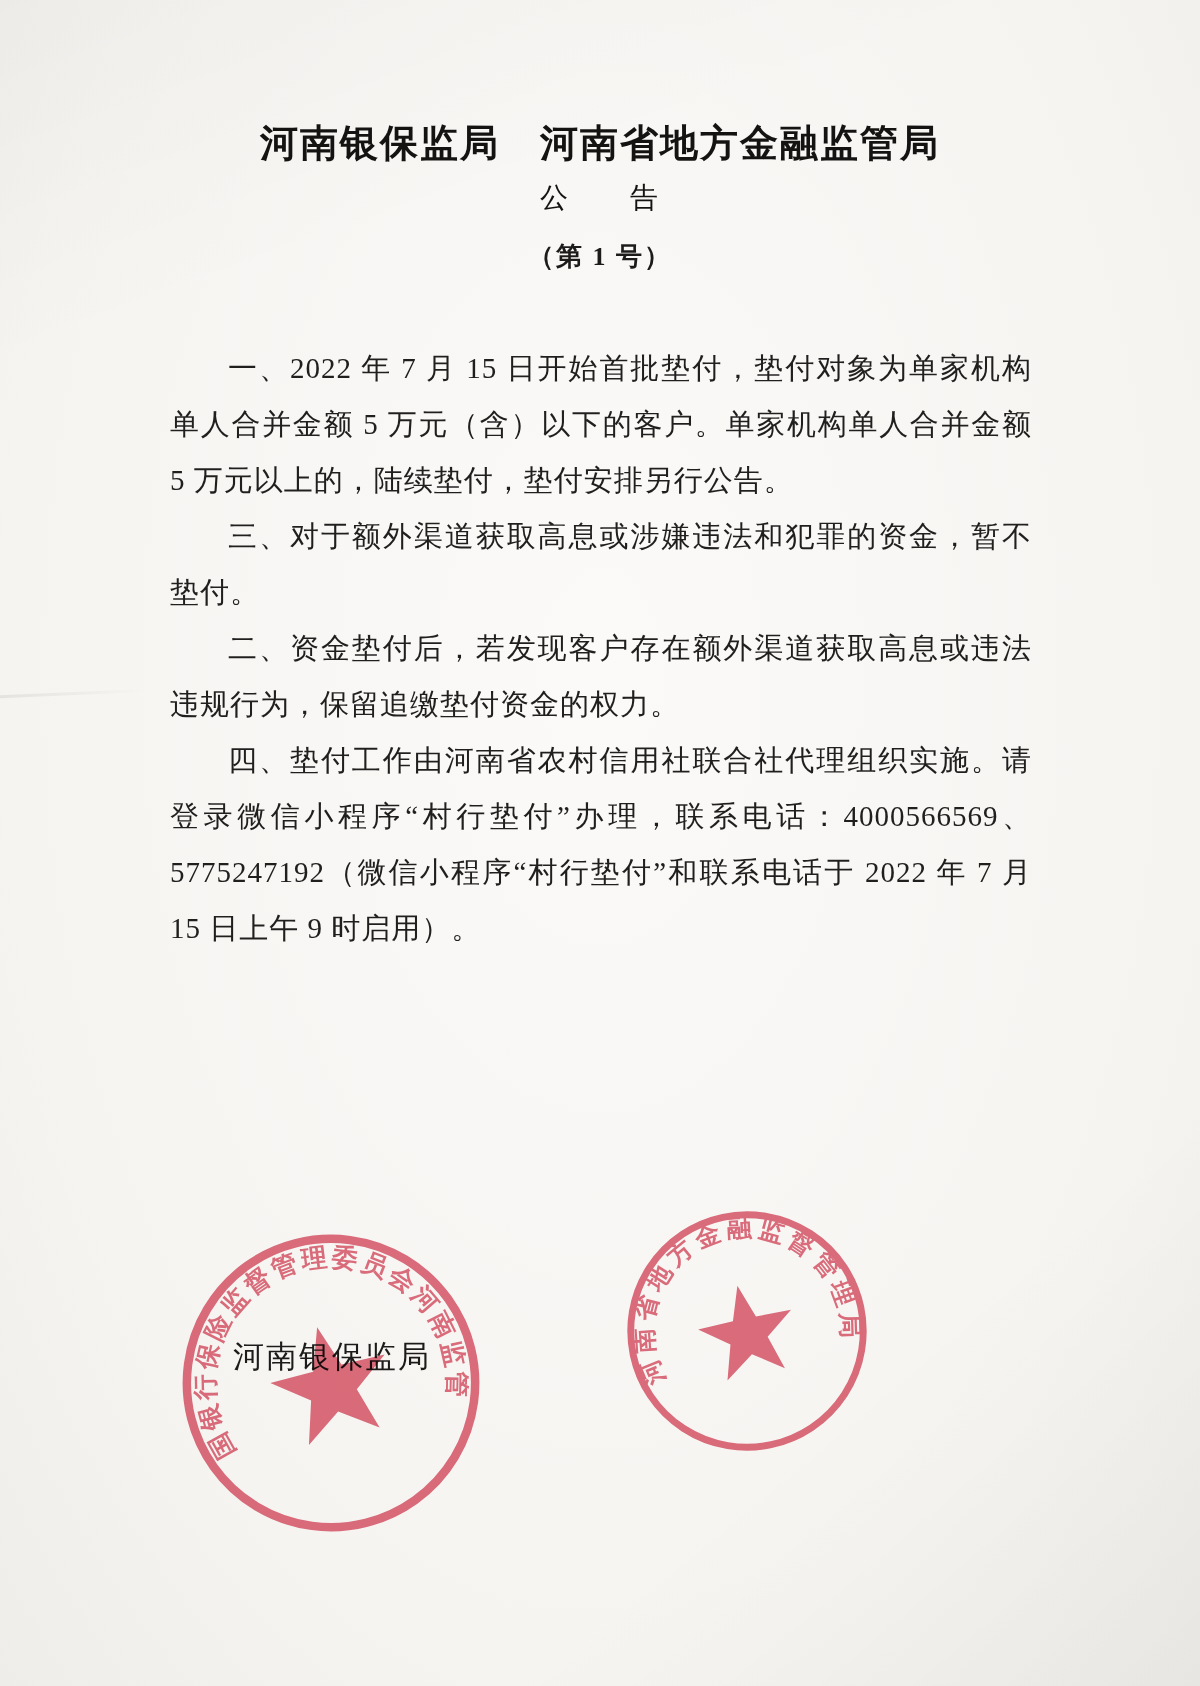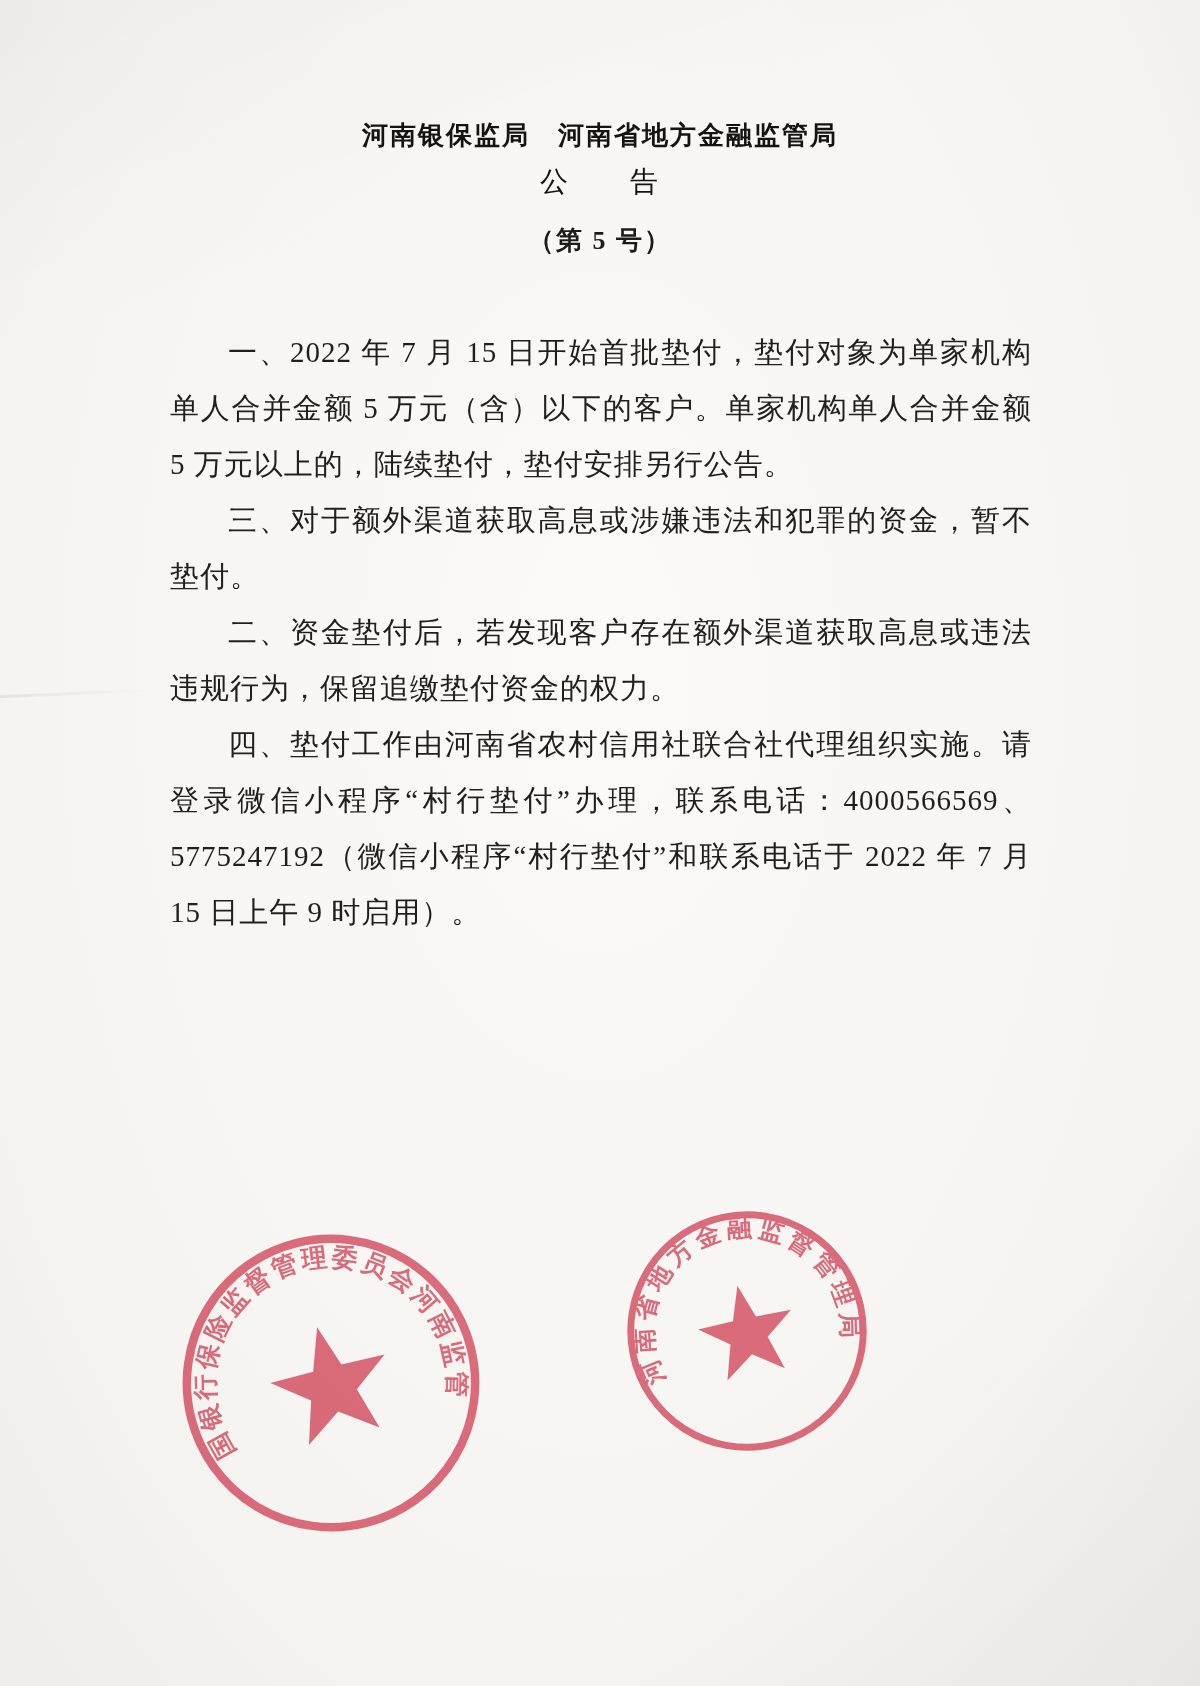--- a/index.html
+++ b/index.html
@@ -29,21 +29,21 @@
     top: 692px;
     width: 150px;
     height: 3px;
     background: linear-gradient(to right, rgba(0,0,0,0.07), rgba(0,0,0,0));
     transform: rotate(-2.5deg);
   }
   .title {
     margin: 0;
     padding-top: 118px;
     text-align: center;
-    font-size: 26px;
+    font-size: 38px;
     font-weight: 700;
     letter-spacing: 2px;
     color: #141312;
   }
   .title2 {
     padding-top: 10px;
     font-size: 28px;
     font-weight: 400;
     text-align: center;
     letter-spacing: 2px;
@@ -117,29 +117,30 @@
 </style>
 </head>
 <body>
 
 <div class="paper">
 
   <div class="crease"></div>
 
   <h1 class="title">河南银保监局　河南省地方金融监管局</h1>
   <div class="title2">公　　告</div>
-  <div class="doc-number">（第 5 号）</div>
+  <div class="doc-number">（第 1 号）</div>
 
   <div class="doc-body">
     <p>一、2022 年 7 月 15 日开始首批垫付，垫付对象为单家机构单人合并金额 5 万元（含）以下的客户。单家机构单人合并金额 5 万元以上的，陆续垫付，垫付安排另行公告。</p>
     <p>三、对于额外渠道获取高息或涉嫌违法和犯罪的资金，暂不垫付。</p>
     <p>二、资金垫付后，若发现客户存在额外渠道获取高息或违法违规行为，保留追缴垫付资金的权力。</p>
     <p>四、垫付工作由河南省农村信用社联合社代理组织实施。请登录微信小程序“村行垫付”办理，联系电话：4000566569、5775247192（微信小程序“村行垫付”和联系电话于 2022 年 7 月 15 日上午 9 时启用）。</p>
   </div>
 
+  <div class="sig sig-left">河南银保监局</div>
 
   <svg class="stamp stamp-left" viewBox="0 0 200 200" style="color: rgb(217, 79, 100);">
     <defs>
       <path id="sealArcLeft" d="M 33 135 A 75.6 75.6 0 1 1 167 135" fill="none"></path>
     </defs>
     <circle class="stamp-ring" cx="100" cy="100" r="93"></circle>
     <text class="stamp-text stamp-text-left" text-anchor="middle">
       <textPath href="#sealArcLeft" startOffset="50%">中国银行保险监督管理委员会河南监管局</textPath>
     </text>
     <path class="stamp-star" d="M100,63 L109.4,90.1 L138,90.6 L115.2,107.9 L123.5,135.4 L100,119 L76.5,135.4 L84.8,107.9 L62,90.6 L90.6,90.1 Z"></path>

